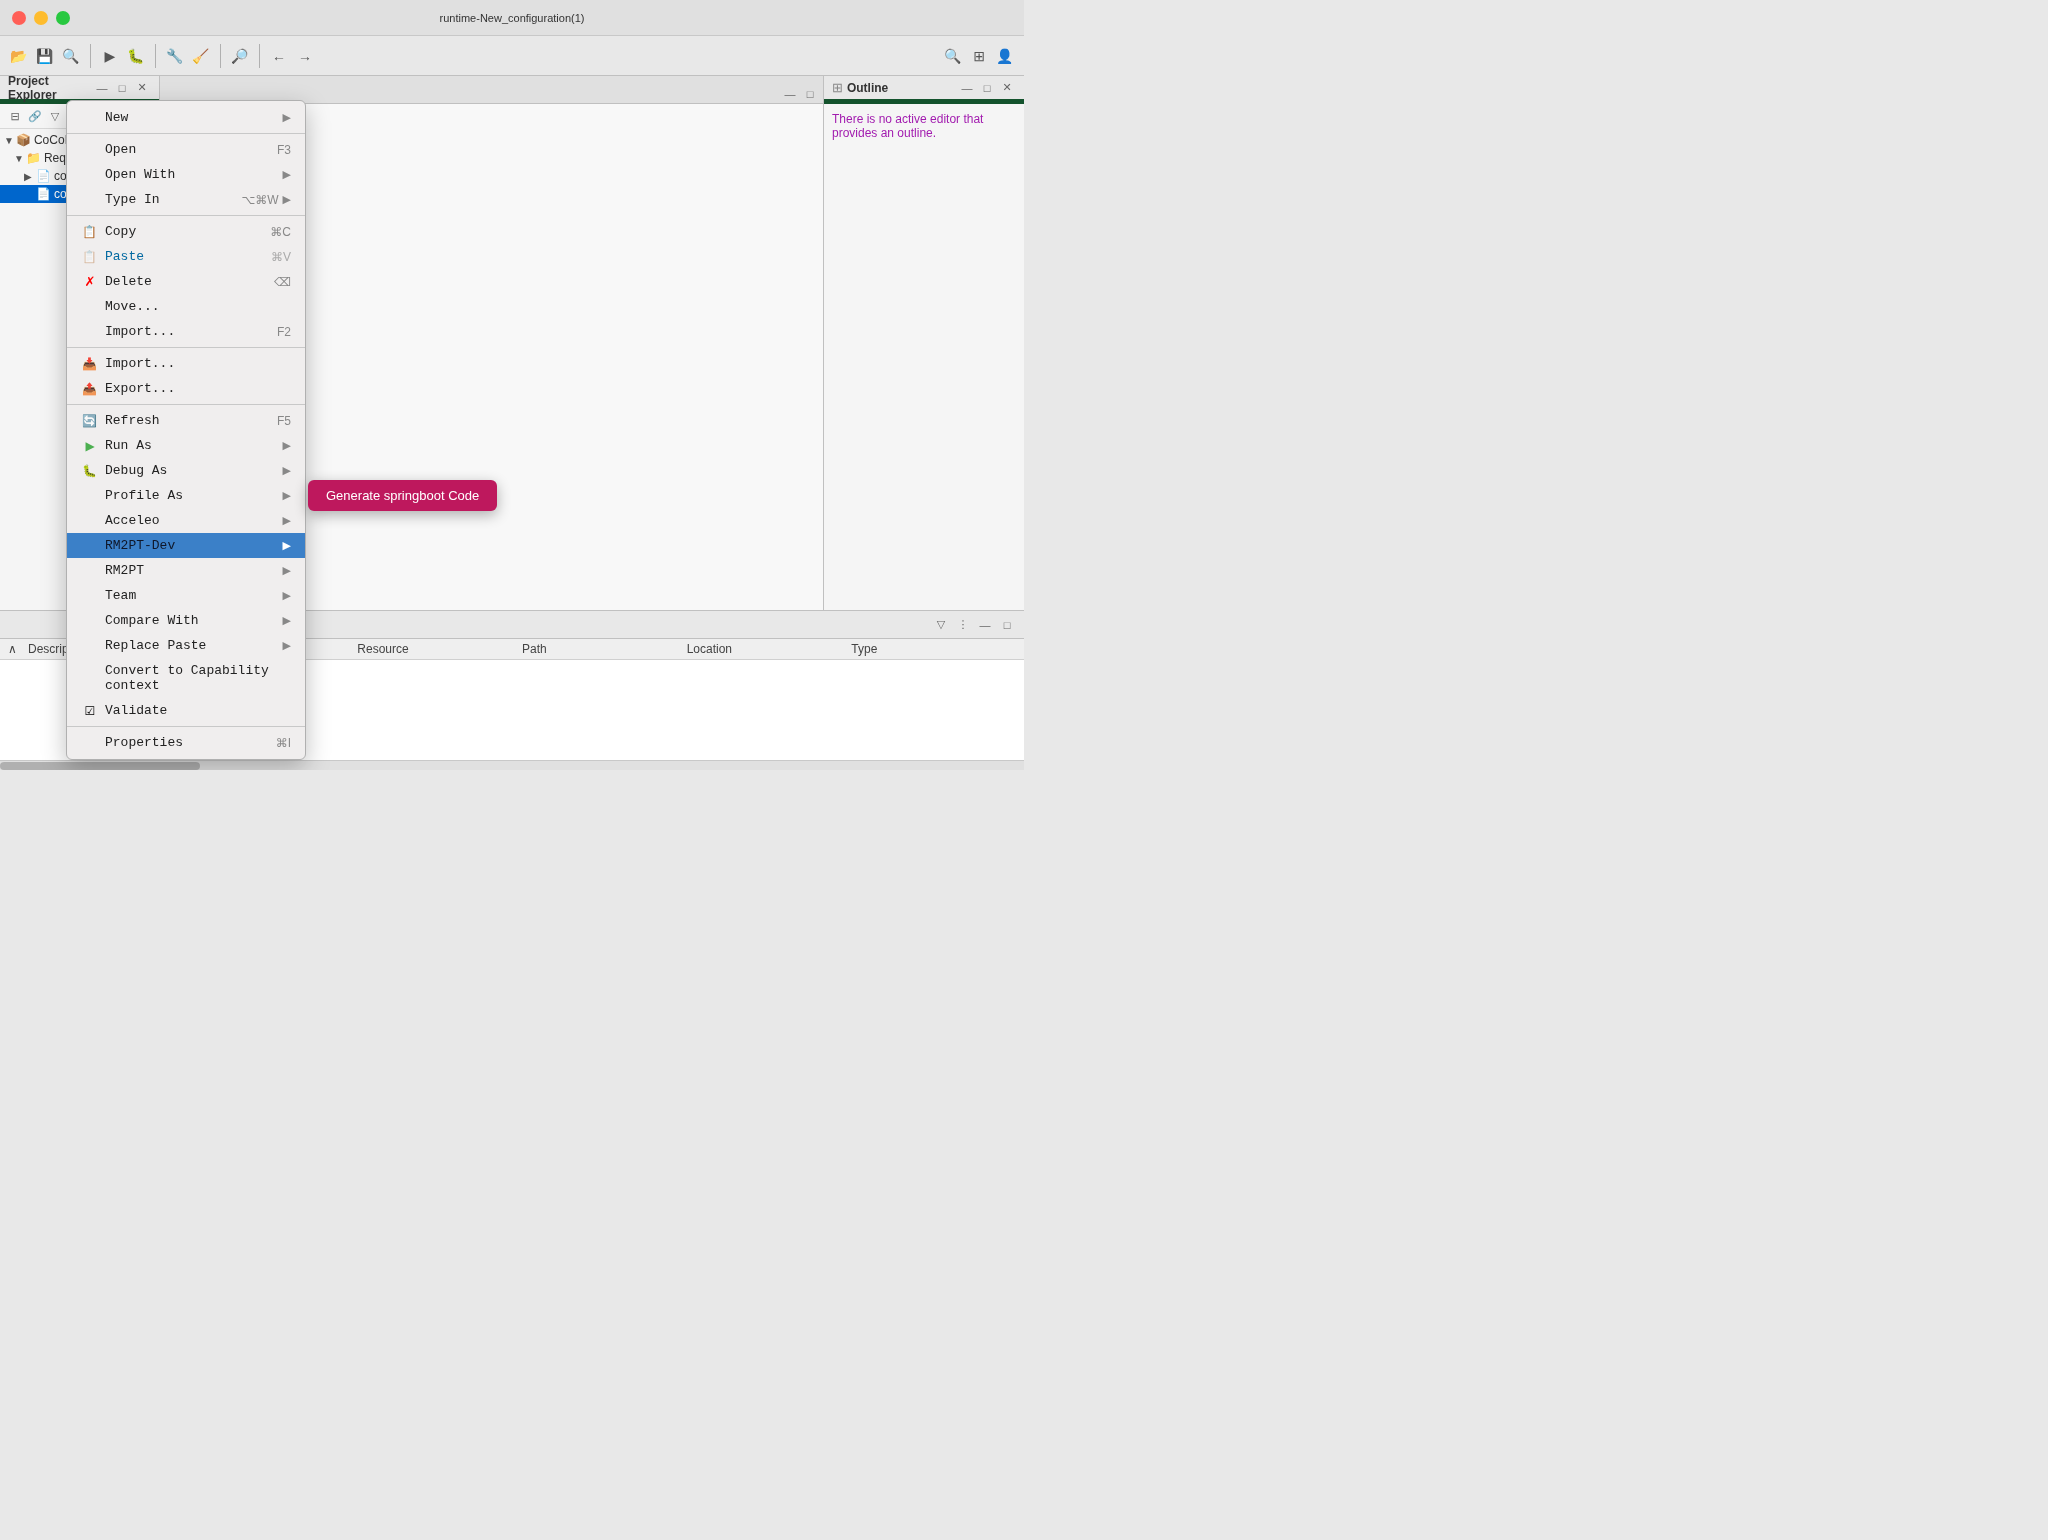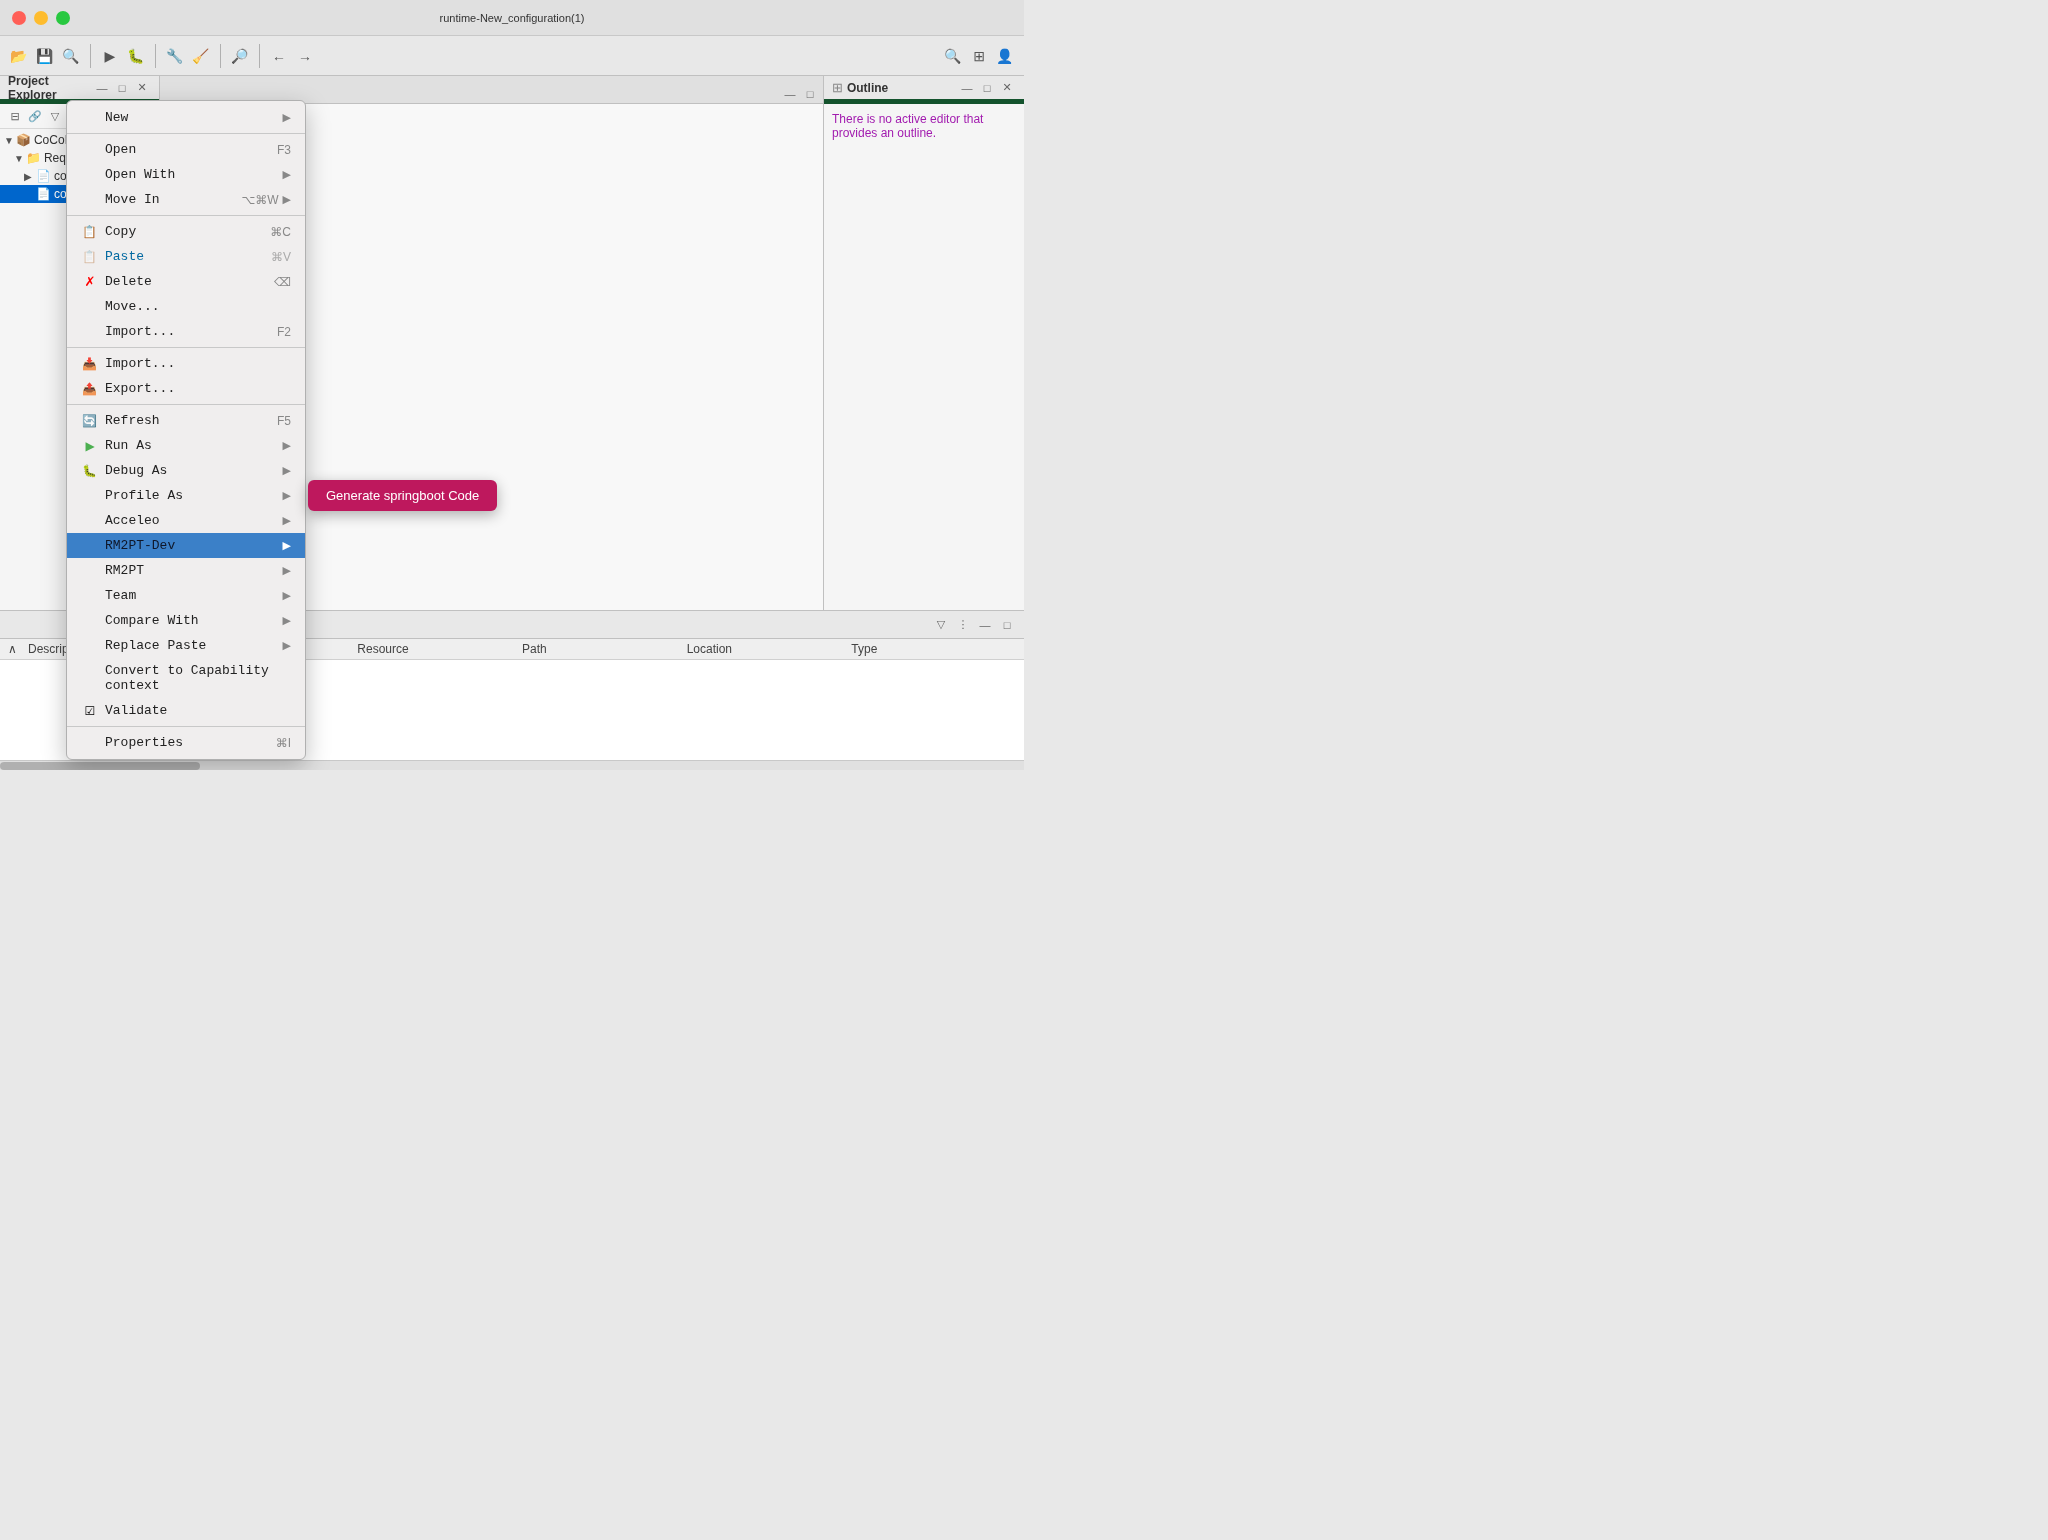--- a/index.html
+++ b/index.html
@@ -456,21 +456,21 @@
   </div>
 
   <div class="menu-item">
     <span class="menu-icon"></span>
     <span class="menu-label">Open With</span>
     <span class="menu-arrow">▶</span>
   </div>
 
   <div class="menu-item">
     <span class="menu-icon"></span>
-    <span class="menu-label">Move In</span>
+    <span class="menu-label">Type In</span>
     <span class="menu-shortcut">⌥⌘W</span>
     <span class="menu-arrow">▶</span>
   </div>
   <div class="menu-sep"></div>
 
   <div class="menu-item">
     <span class="menu-icon" style="font-size:12px;">📋</span>
     <span class="menu-label">Copy</span>
     <span class="menu-shortcut">⌘C</span>
   </div>

